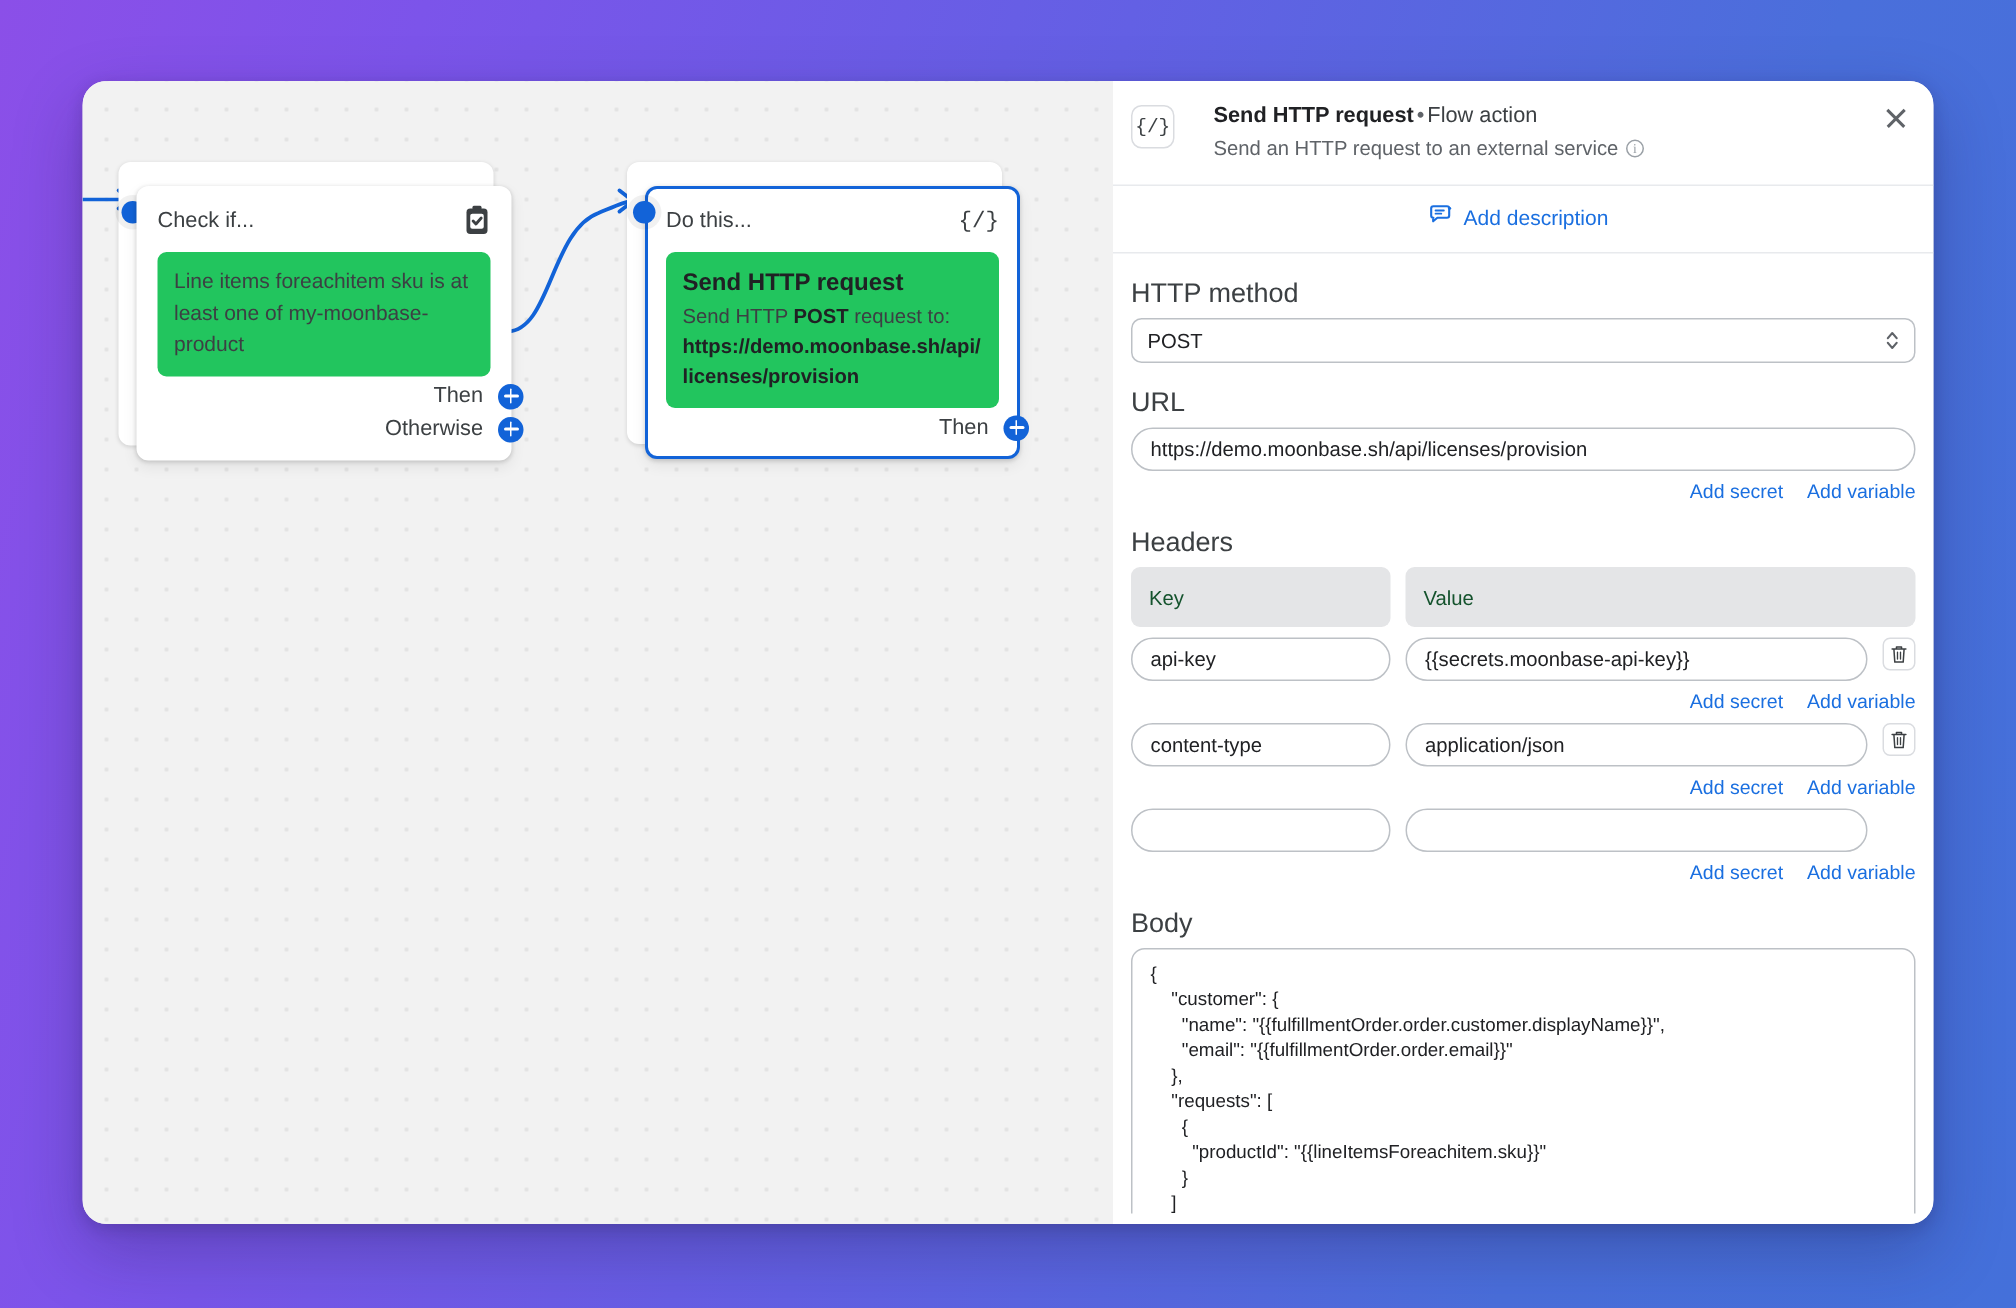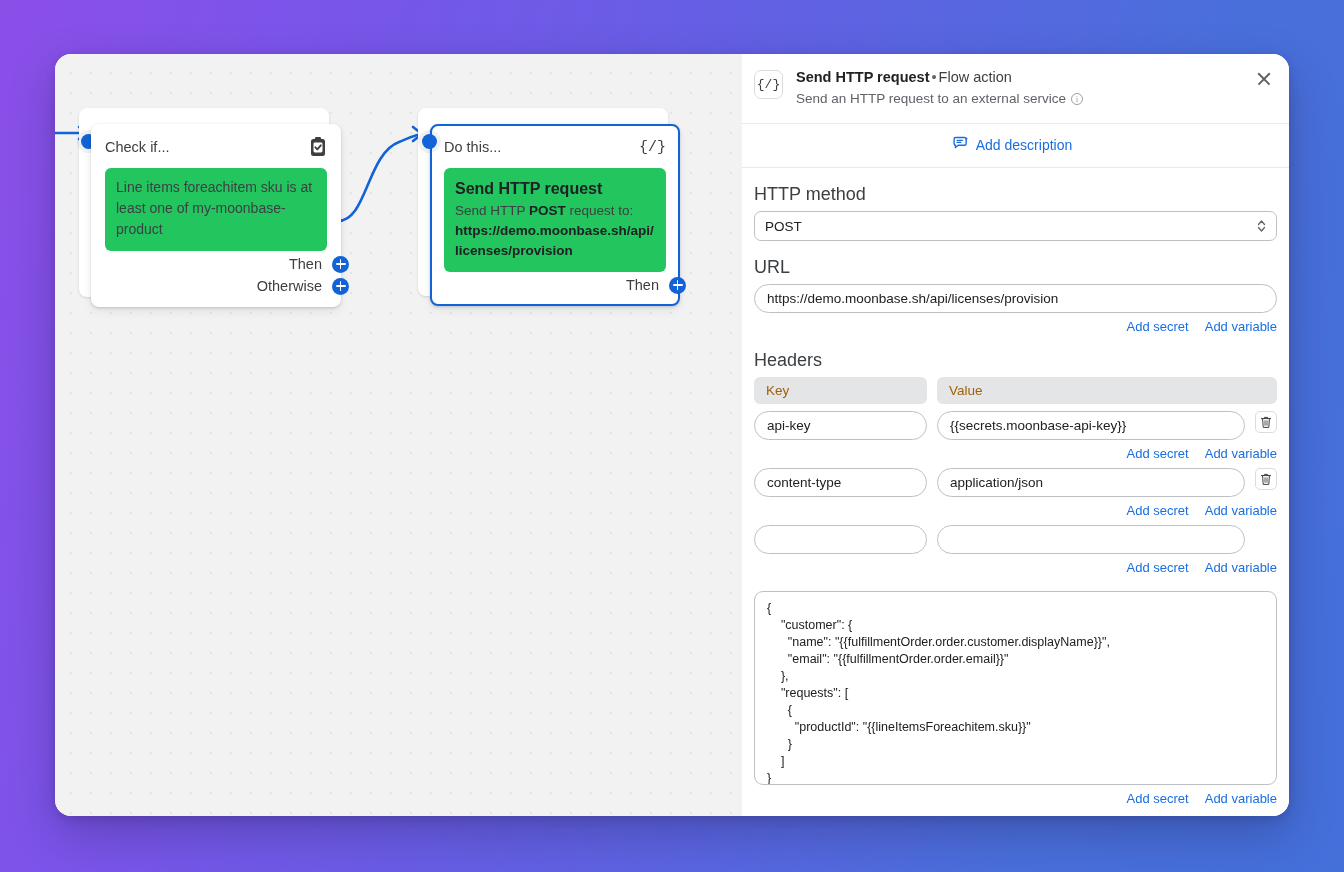--- a/index.html
+++ b/index.html
@@ -188,21 +188,21 @@
     border-radius: 7px;
     display: flex;
     align-items: center;
     justify-content: center;
     font-family: "Liberation Mono", monospace;
     font-size: 13px;
     color: #3c4043;
     flex: none;
     margin-top: 2px;
   }
-  .panel-header-text { margin-left: 13px; }
+  .panel-header-text { margin-left: 26px; }
   .panel-title-row {
     font-size: 14.5px;
     color: #3c4043;
     line-height: 19px;
   }
   .panel-title-row .strong { font-weight: bold; color: #202124; }
   .panel-title-row .dot-sep { color: #5f6368; padding: 0 2px; }
   .panel-subtitle {
     font-size: 13.5px;
     color: #5f6368;
@@ -317,26 +317,26 @@
 
   .headers-block { margin-top: 16px; }
   .hdr-cols {
     display: flex;
     gap: 10px;
     margin-bottom: 7px;
   }
   .hdr-col {
     background: #e4e5e7;
     border-radius: 6px;
-    height: 27px;
+    height: 40px;
     display: flex;
     align-items: center;
     padding-left: 12px;
     font-size: 13.5px;
-    color: #a16207;
+    color: #14532d;
   }
   .hdr-col.key { width: 173px; flex: none; }
   .hdr-col.val { flex: 1; }
 
   .hdr-row {
     display: flex;
     gap: 10px;
     align-items: flex-start;
   }
   .hdr-row .input-box.key { width: 173px; flex: none; }
@@ -524,20 +524,21 @@
           <div class="input-box key"></div>
           <div class="input-box val"></div>
         </div>
         <div class="secret-var-row">
           <span class="link-blue">Add secret</span>
           <span class="link-blue">Add variable</span>
         </div>
       </div>
 
       <div class="body-block">
+        <div class="field-label">Body</div>
         <div class="code-area">{
     "customer": {
       "name": "{{fulfillmentOrder.order.customer.displayName}}",
       "email": "{{fulfillmentOrder.order.email}}"
     },
     "requests": [
       {
         "productId": "{{lineItemsForeachitem.sku}}"
       }
     ]

